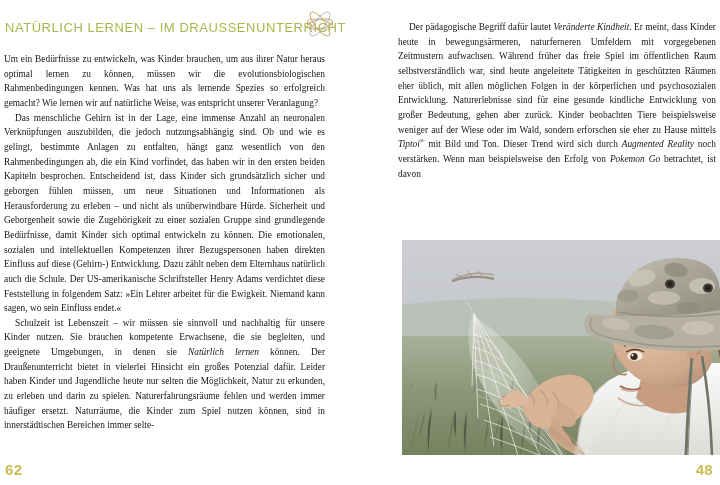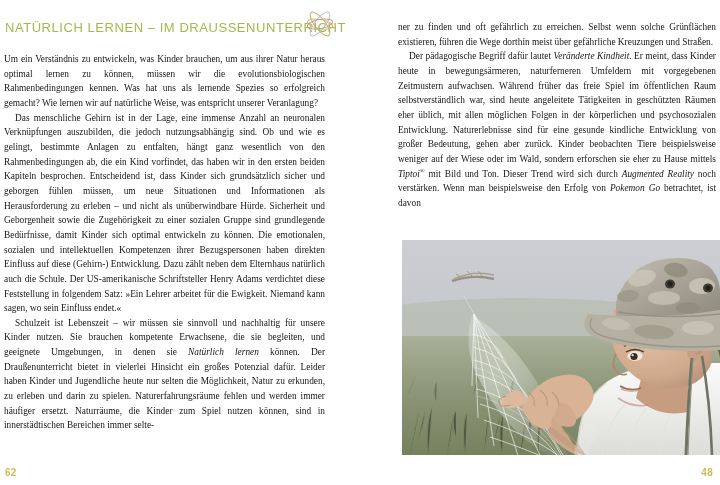--- a/index.html
+++ b/index.html
@@ -79,21 +79,21 @@
     overflow: hidden;
     background: #b9bcc4;
   }
   .photo svg { display: block; }
 
   
   .folio {
     position: absolute;
     bottom: 7px;
     font-family: "Liberation Sans", "DejaVu Sans", sans-serif;
-    font-size: 10px;
+    font-size: 15px;
     font-weight: 700;
     color: #cbbb55;
     letter-spacing: 0.3px;
   }
   .folio-left  { left: 5px; }
   .folio-right { right: 7px; }
 </style>
 </head>
 <body>
 
@@ -106,27 +106,26 @@
       <g fill="none" stroke-width="1">
         <ellipse cx="26" cy="23" rx="5.2" ry="14.5" transform="rotate(-38 26 23)" stroke="#c9a96a"></ellipse>
         <ellipse cx="26" cy="23" rx="5.2" ry="14.5" transform="rotate(38 26 23)" stroke="#b8bdc6"></ellipse>
         <ellipse cx="26" cy="23" rx="4.6" ry="12.8" transform="rotate(-80 26 23)" stroke="#cbb88a"></ellipse>
         <ellipse cx="26" cy="23" rx="4.6" ry="12.8" transform="rotate(80 26 23)" stroke="#c2a274"></ellipse>
       </g>
     </svg>
   </div>
 
   <div class="col col-left">
-    <p class="noindent">Um ein Verständnis zu entwickeln, was Kinder brauchen, um aus ihrer Natur heraus optimal lernen zu können, müssen wir die evolutionsbiologischen Rahmenbedingungen kennen. Was hat uns als lernende Spezies so erfolgreich gemacht? Wie lernen wir auf natürliche Weise, was entspricht unserer Veranlagung?</p>
+    <p class="noindent">Um ein Bedürfnisse zu entwickeln, was Kinder brauchen, um aus ihrer Natur heraus optimal lernen zu können, müssen wir die evolutionsbiologischen Rahmenbedingungen kennen. Was hat uns als lernende Spezies so erfolgreich gemacht? Wie lernen wir auf natürliche Weise, was entspricht unserer Veranlagung?</p>
     <p class="indent">Das menschliche Gehirn ist in der Lage, eine immense Anzahl an neuronalen Verknüpfungen auszubilden, die jedoch nutzungsabhängig sind. Ob und wie es gelingt, bestimmte Anlagen zu entfalten, hängt ganz wesentlich von den Rahmenbedingungen ab, die ein Kind vorfindet, das haben wir in den ersten beiden Kapiteln besprochen. Entscheidend ist, dass Kinder sich grundsätzlich sicher und geborgen fühlen müssen, um neue Situationen und Informationen als Herausforderung zu erleben – und nicht als unüberwindbare Hürde. Sicherheit und Geborgenheit sowie die Zugehörigkeit zu einer sozialen Gruppe sind grundlegende Bedürfnisse, damit Kinder sich optimal entwickeln zu können. Die emotionalen, sozialen und intellektuellen Kompetenzen ihrer Bezugspersonen haben direkten Einfluss auf diese (Gehirn-) Entwicklung. Dazu zählt neben dem Elternhaus natürlich auch die Schule. Der US-amerikanische Schriftsteller Henry Adams verdichtet diese Feststellung in folgendem Satz: »Ein Lehrer arbeitet für die Ewigkeit. Niemand kann sagen, wo sein Einfluss endet.«</p>
     <p class="indent">Schulzeit ist Lebenszeit – wir müssen sie sinnvoll und nachhaltig für unsere Kinder nutzen. Sie brauchen kompetente Erwachsene, die sie begleiten, und geeignete Umgebungen, in denen sie <i>Natürlich lernen</i> können. Der Draußenunterricht bietet in vielerlei Hinsicht ein großes Potenzial dafür. Leider haben Kinder und Jugendliche heute nur selten die Möglichkeit, Natur zu erkunden, zu erleben und darin zu spielen. Naturerfahrungsräume fehlen und werden immer häufiger ersetzt. Naturräume, die Kinder zum Spiel nutzen können, sind in innerstädtischen Bereichen immer selte-</p>
   </div>
 
   <div class="col col-right">
-    <p class="noindent">ner zu finden und oft gefährlich zu erreichen. Selbst wenn solche Grünflächen existieren, führen die Wege dorthin meist über gefährliche Kreuzungen und Straßen.</p>
     <p class="indent">Der pädagogische Begriff dafür lautet <i>Veränderte Kindheit</i>. Er meint, dass Kinder heute in bewegungsärmeren, naturferneren Umfeldern mit vorgegebenen Zeitmustern aufwachsen. Während früher das freie Spiel im öffentlichen Raum selbstverständlich war, sind heute angeleitete Tätigkeiten in geschützten Räumen eher üblich, mit allen möglichen Folgen in der körperlichen und psychosozialen Entwicklung. Naturerlebnisse sind für eine gesunde kindliche Entwicklung von großer Bedeutung, gehen aber zurück. Kinder beobachten Tiere beispielsweise weniger auf der Wiese oder im Wald, sondern erforschen sie eher zu Hause mittels <i>Tiptoi</i><span class="sup">®</span> mit Bild und Ton. Dieser Trend wird sich durch <i>Augmented Reality</i> noch verstärken. Wenn man beispielsweise den Erfolg von <i>Pokemon Go</i> betrachtet, ist davon</p>
   </div>
 
   <div class="photo">
     <svg width="318" height="215" viewBox="0 0 318 215" aria-hidden="true">
       <defs>
         <linearGradient id="sky" x1="0" y1="0" x2="0" y2="1">
           <stop offset="0%" stop-color="#ccced3"></stop>
           <stop offset="55%" stop-color="#c2c5ca"></stop>
           <stop offset="100%" stop-color="#b9bcbd"></stop>

